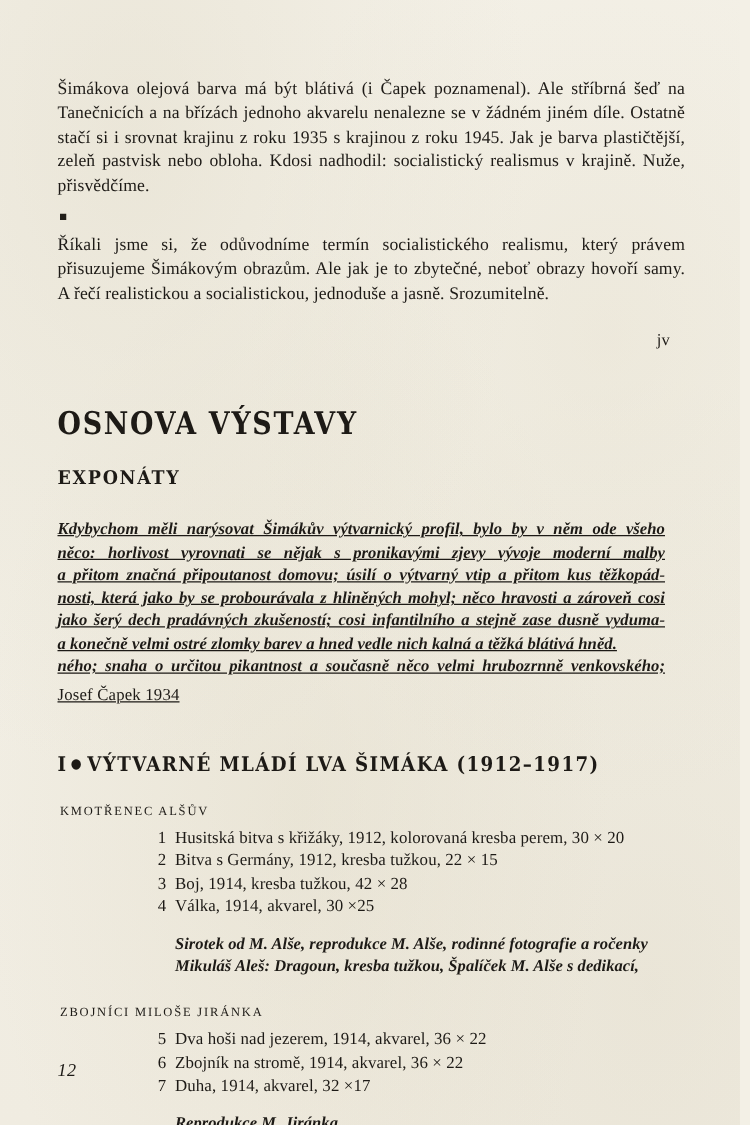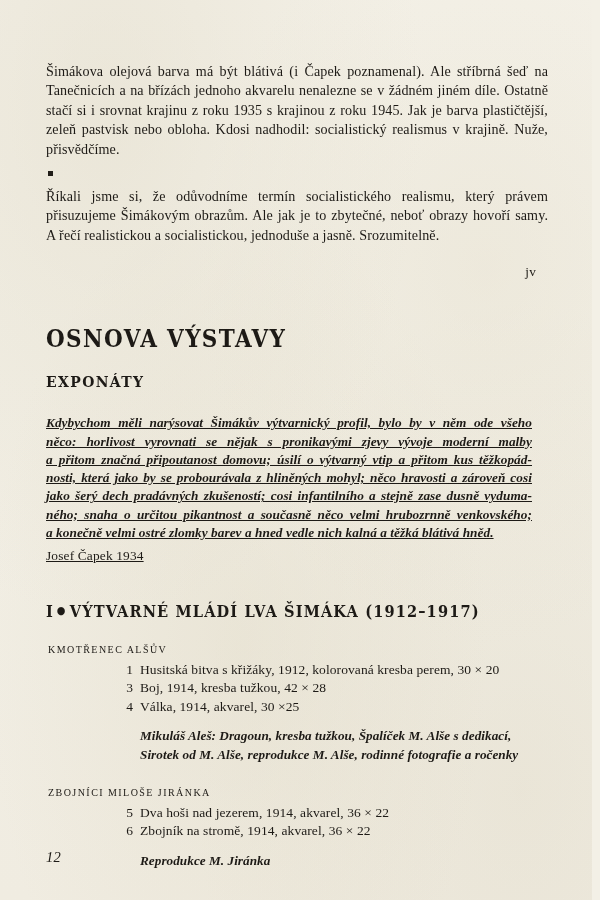--- a/index.html
+++ b/index.html
@@ -186,47 +186,49 @@
   <h1 class="h-main">OSNOVA VÝSTAVY</h1>
 
   <h2 class="h-sub">EXPONÁTY</h2>
 
   <div class="quote">
     <span class="ln j">Kdybychom měli narýsovat Šimákův výtvarnický profil, bylo by v něm ode všeho</span>
     <span class="ln j">něco: horlivost vyrovnati se nějak s pronikavými zjevy vývoje moderní malby</span>
     <span class="ln j">a přitom značná připoutanost domovu; úsilí o výtvarný vtip a přitom kus těžkopád-</span>
     <span class="ln j">nosti, která jako by se probourávala z hliněných mohyl; něco hravosti a zároveň cosi</span>
     <span class="ln j">jako šerý dech pradávných zkušeností; cosi infantilního a stejně zase dusně vyduma-</span>
+    <span class="ln">a konečně velmi ostré zlomky barev a hned vedle nich kalná a těžká blátivá hněd.</span>
     <span class="ln j">ného; snaha o určitou pikantnost a současně něco velmi hrubozrnně venkovského;</span>
-    <span class="ln">a konečně velmi ostré zlomky barev a hned vedle nich kalná a těžká blátivá hněd.</span>
     <div class="quote-attrib">Josef Čapek 1934</div>
   </div>
 
   <h3 class="h-section">
     <span>I</span><span class="dot">●</span><span>VÝTVARNÉ MLÁDÍ LVA ŠIMÁKA</span>&nbsp;<span>(1912–1917)</span>
   </h3>
 
   <h4 class="h-group">KMOTŘENEC ALŠŮV</h4>
 
   <ul class="catalog">
     <li><span class="num">1</span><span>Husitská bitva s křižáky, 1912, kolorovaná kresba perem, 30 × 20</span></li>
+    <li><span class="num">2</span><span>Bitva s Germány, 1912, kresba tužkou, 22 × 15</span></li>
     <li><span class="num">3</span><span>Boj, 1914, kresba tužkou, 42 × 28</span></li>
     <li><span class="num">4</span><span>Válka, 1914, akvarel, 30 ×25</span></li>
   </ul>
 
   <div class="note">
+    <span class="ln">Sirotek od M. Alše, reprodukce M. Alše, rodinné fotografie a ročenky</span>
     <span class="ln">Mikuláš Aleš: Dragoun, kresba tužkou, Špalíček M. Alše s dedikací,</span>
-    <span class="ln">Sirotek od M. Alše, reprodukce M. Alše, rodinné fotografie a ročenky</span>
   </div>
 
   <h4 class="h-group">ZBOJNÍCI MILOŠE JIRÁNKA</h4>
 
   <ul class="catalog">
     <li><span class="num">5</span><span>Dva hoši nad jezerem, 1914, akvarel, 36 × 22</span></li>
     <li><span class="num">6</span><span>Zbojník na stromě, 1914, akvarel, 36 × 22</span></li>
+    <li><span class="num">7</span><span>Duha, 1914, akvarel, 32 ×17</span></li>
   </ul>
 
   <div class="note">
     <span class="ln">Reprodukce M. Jiránka</span>
   </div>
 
   <div class="folio">12</div>
 
 </div>
 

